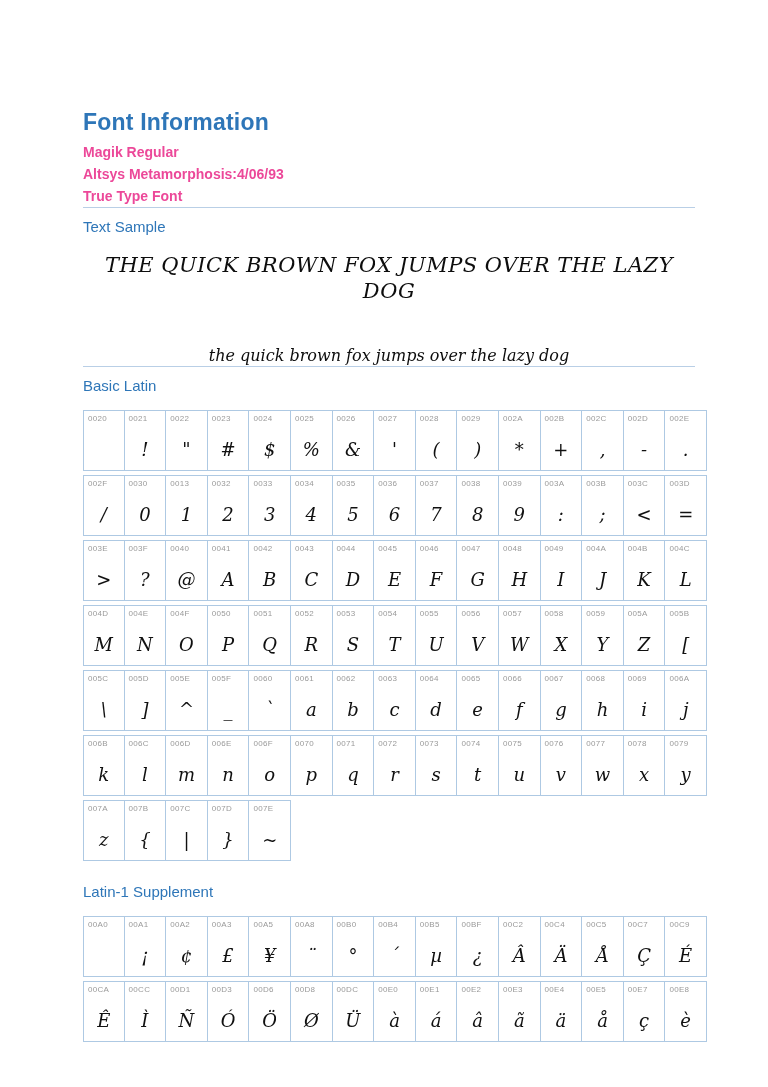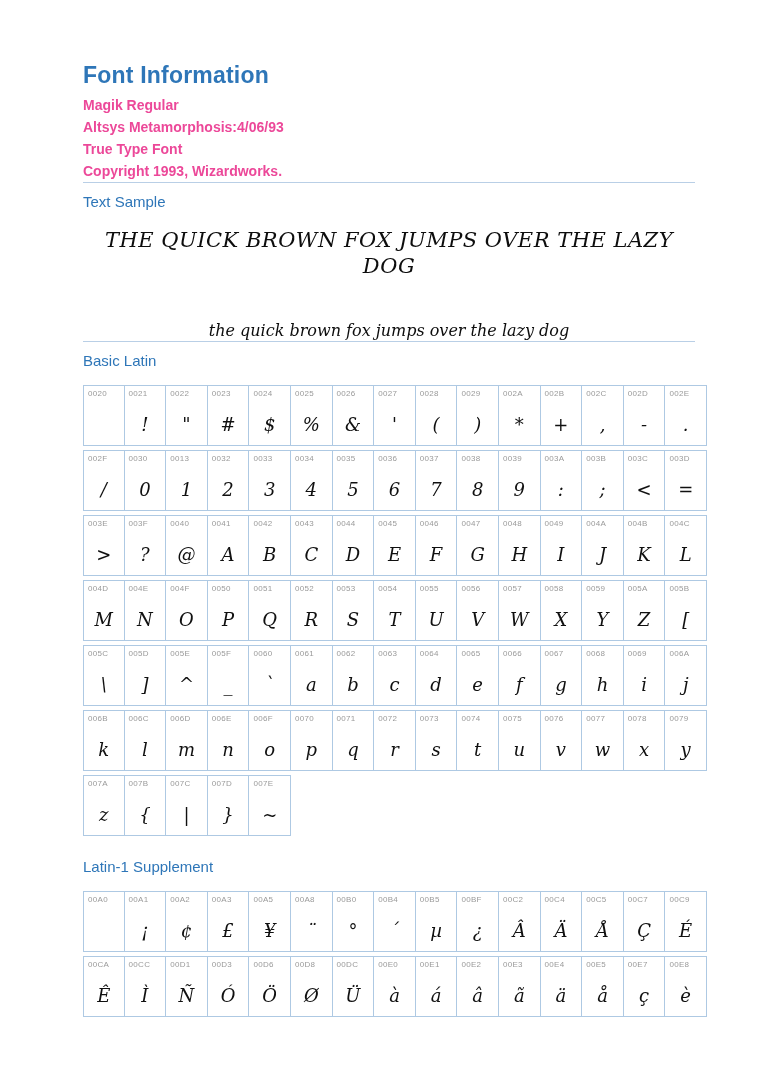--- a/index.html
+++ b/index.html
@@ -2,21 +2,21 @@
 <html><head>
 <meta charset="utf-8">
 <style>
   * { margin: 0; padding: 0; box-sizing: border-box; }
   html, body { background: #ffffff; }
   body {
     width: 768px; height: 1087px; overflow: hidden;
     font-family: "Liberation Sans", sans-serif;
     color: #1a1a1a;
   }
-  .page { width: 612px; margin-left: 83px; padding-top: 62px; }
+  .page { width: 612px; margin-left: 83px; padding-top: 62px; margin-top: 47px; }
 
   h1.title {
     font-size: 23px; line-height: 27px; font-weight: bold;
     color: #2e76b8; letter-spacing: 0.2px;
   }
   .meta { margin-top: 5px; }
   .meta div {
     font-size: 14px; font-weight: bold; line-height: 22px; color: #ec4899;
   }
   hr.rule {
@@ -66,21 +66,20 @@
 <body>
 
 <div class="page">
 
   <h1 class="title">Font Information</h1>
 
   <div class="meta">
     <div>Magik Regular</div>
     <div>Altsys Metamorphosis:4/06/93</div>
     <div>True Type Font</div>
-    <div>Copyright 1993, Wizardworks.</div>
   </div>
 
   <hr class="rule rule1">
 
   <h2 class="section">Text Sample</h2>
   <div class="sample-upper">THE QUICK BROWN FOX JUMPS OVER THE LAZY DOG</div>
   <div class="sample-lower">the quick brown fox jumps over the lazy dog</div>
 
   <hr class="rule rule2">
 

